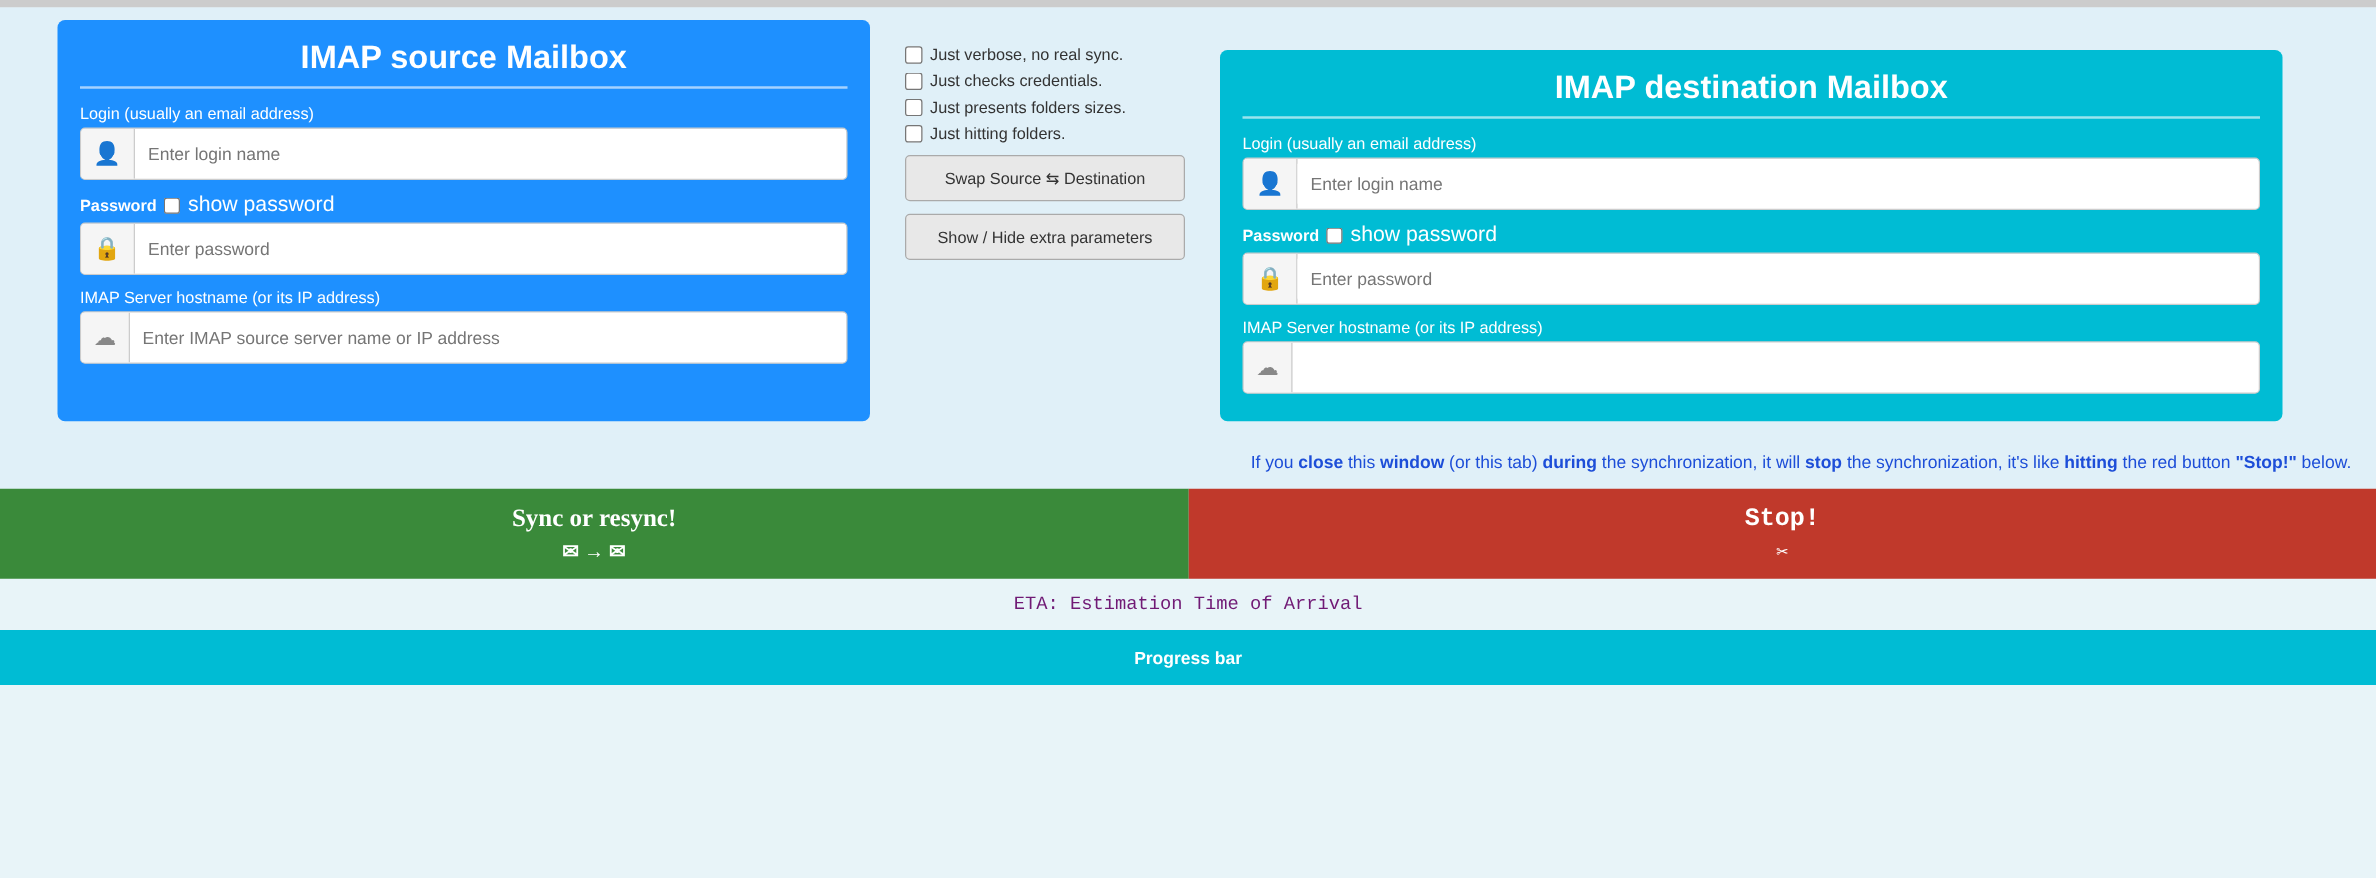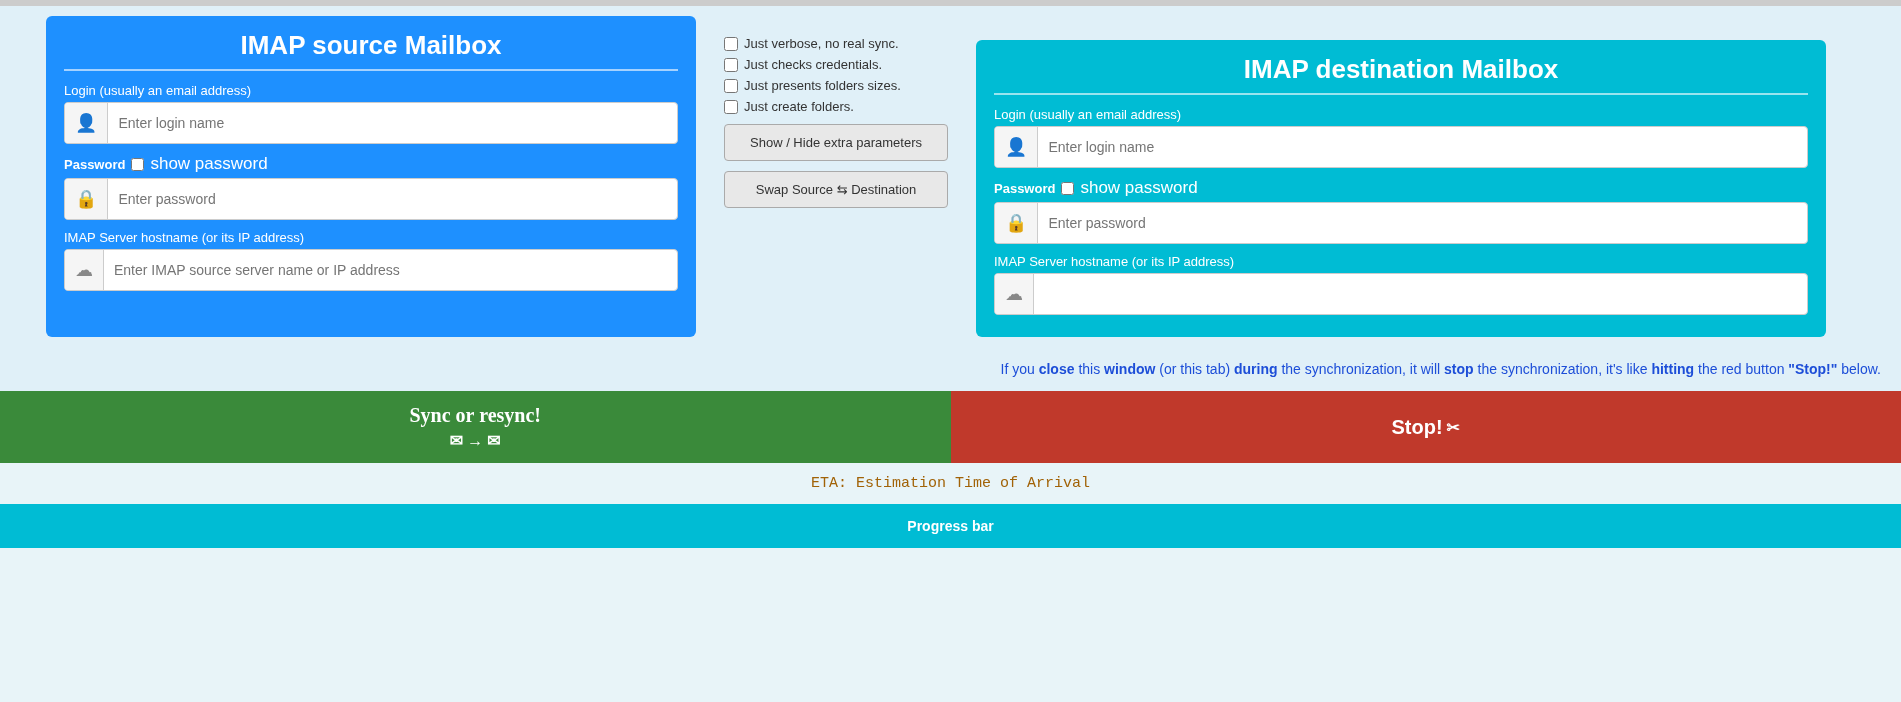--- a/index.html
+++ b/index.html
@@ -193,36 +193,38 @@
 
     .stop-btn {
       flex: 1;
       background: #c0392b;
       border: none;
       color: white;
       font-size: 20px;
       font-weight: bold;
       cursor: pointer;
       display: flex;
+      flex-direction: column;
       align-items: center;
       justify-content: center;
       gap: 4px;
+      font-family: Liberation Mono, monospace;
     }
 
     .btn-icon {
       font-size: 16px;
     }
 
     .eta-bar {
       background: #e8f4f8;
       padding: 12px;
       text-align: center;
       font-family: 'Courier New', monospace;
       font-size: 15px;
-      color: #a16207;
+      color: #701a75;
     }
 
     .progress-bar-container {
       background: #00bcd4;
       height: 44px;
       display: flex;
       align-items: center;
       justify-content: center;
     }
 
@@ -278,26 +280,26 @@
       <label class="checkbox-item">
         <input type="checkbox" style="">
         <span>Just checks credentials.</span>
       </label>
       <label class="checkbox-item">
         <input type="checkbox" style="">
         <span>Just presents folders sizes.</span>
       </label>
       <label class="checkbox-item">
         <input type="checkbox" style="">
-        <span>Just create folders.</span>
+        <span>Just hitting folders.</span>
       </label>
     </div>
 
+    <button class="middle-btn">Swap Source ⇆ Destination</button>
     <button class="middle-btn">Show / Hide extra parameters</button>
-    <button class="middle-btn">Swap Source ⇆ Destination</button>
   </div>
 
   <div class="dest-panel">
     <div class="panel-title">IMAP destination Mailbox</div>
 
     <div class="field-label">
       <span>Login</span><span> (usually an email address)</span>
     </div>
     <div class="input-row">
       <div class="input-icon">👤</div>

